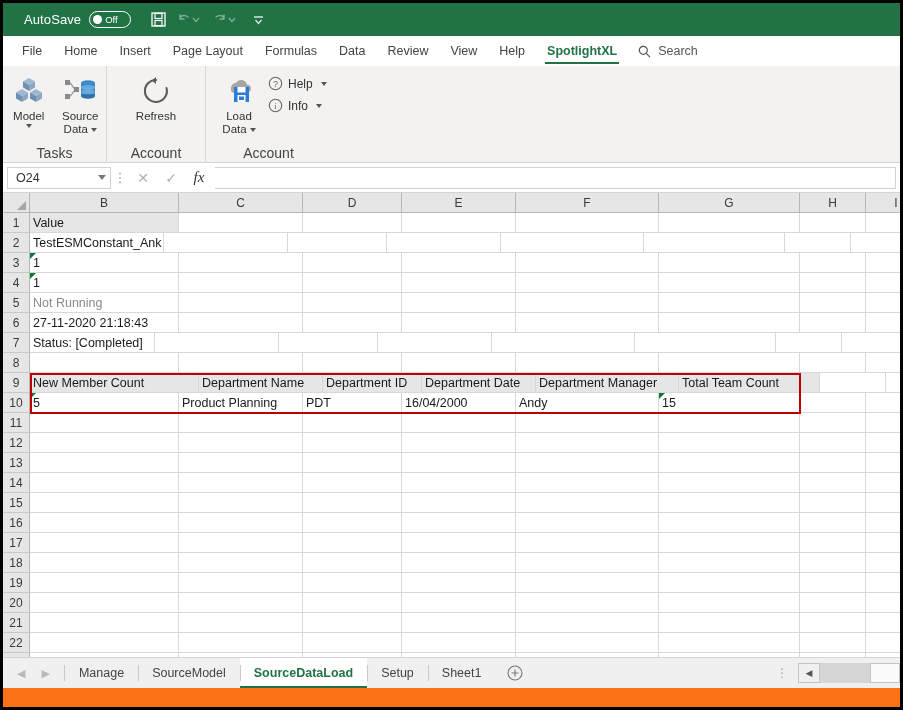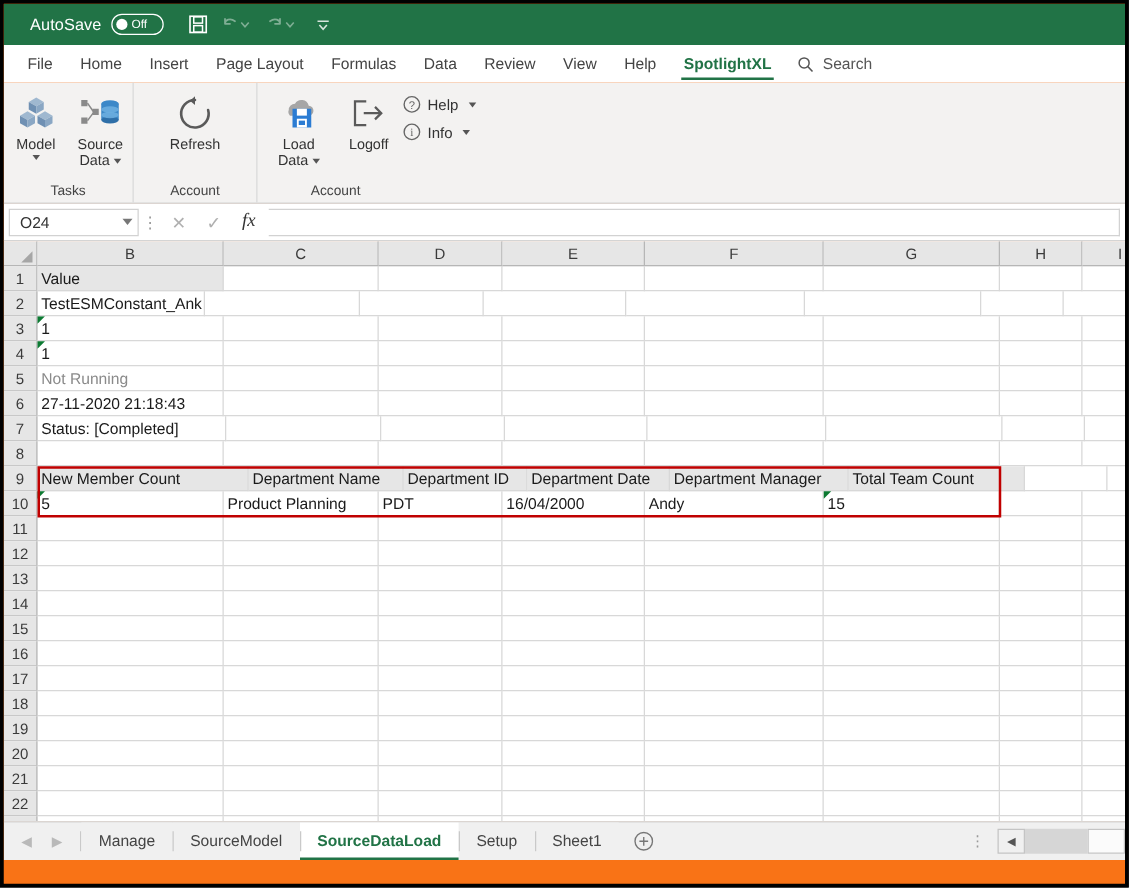--- a/index.html
+++ b/index.html
@@ -111,21 +111,21 @@
   }
   .rgroup .items {
     flex: 1;
     display: flex;
     align-items: flex-start;
     padding-top: 6px;
   }
   .rgroup .gname {
     height: 17px;
     text-align: center;
-    font-size: 11px;
+    font-size: 14px;
     color: #444444;
     line-height: 17px;
   }
   .rbtn {
     width: 52px;
     display: flex; flex-direction: column; align-items: center;
     font-size: 11.5px; color: #333333;
     text-align: center;
     line-height: 13px;
     padding-top: 2px;
@@ -463,30 +463,20 @@
               <rect x="12" y="11" width="15" height="15" fill="#2b7cd3"></rect>
               <rect x="15.5" y="11" width="8" height="5.5" fill="#ffffff"></rect>
               <rect x="15.5" y="19" width="8" height="7" fill="#ffffff"></rect>
               <rect x="17" y="20.5" width="5" height="3.5" fill="#2b7cd3"></rect>
             </svg>
           </span>
           <span class="lbl">Load</span>
           <span class="lbl" style="margin-top:0">
             <span>Data</span><span class="caret-dn"></span>
           </span>
-        </div>
-        <div class="rbtn" style="width:54px">
-          <span class="ico">
-            <svg width="32" height="30" viewBox="0 0 32 30">
-              <path d="M14 5 H5 V24 H14" fill="none" stroke="#5a5a5a" stroke-width="1.8"></path>
-              <path d="M12 14.5 H26" stroke="#5a5a5a" stroke-width="1.8"></path>
-              <polyline points="21,9.5 26,14.5 21,19.5" fill="none" stroke="#5a5a5a" stroke-width="1.8"></polyline>
-            </svg>
-          </span>
-          <span class="lbl">Logoff</span>
         </div>
         <div class="rbtn-sm-col">
           <div class="rbtn-sm">
             <span>
               <svg width="15" height="15" viewBox="0 0 15 15">
                   <circle cx="7.5" cy="7.5" r="6.2" fill="none" stroke="#666" stroke-width="1.1"></circle>
                   <text x="7.5" y="11" font-size="9" text-anchor="middle" fill="#666" font-family="Liberation Sans">?</text>
                 </svg>
             </span>
             <span>Help</span>
@@ -628,21 +618,21 @@
           </div>
           <div class="cell" style="width: 124px;"></div>
           <div class="cell" style="width: 99px;"></div>
           <div class="cell" style="width: 114px;"></div>
           <div class="cell" style="width: 143px;"></div>
           <div class="cell" style="width: 141px;"></div>
           <div class="cell" style="width: 66px;"></div>
           <div class="cell" style="width: 61px;"></div>
         </div>
         <div class="row">
-          <div class="cell overflow" style="width: 151px;">
+          <div class="cell overflow" style="width: 125px;">
             <span>Status: [Completed]</span>
           </div>
           <div class="cell" style="width: 124px;"></div>
           <div class="cell" style="width: 99px;"></div>
           <div class="cell" style="width: 114px;"></div>
           <div class="cell" style="width: 143px;"></div>
           <div class="cell" style="width: 141px;"></div>
           <div class="cell" style="width: 66px;"></div>
           <div class="cell" style="width: 61px;"></div>
         </div>

